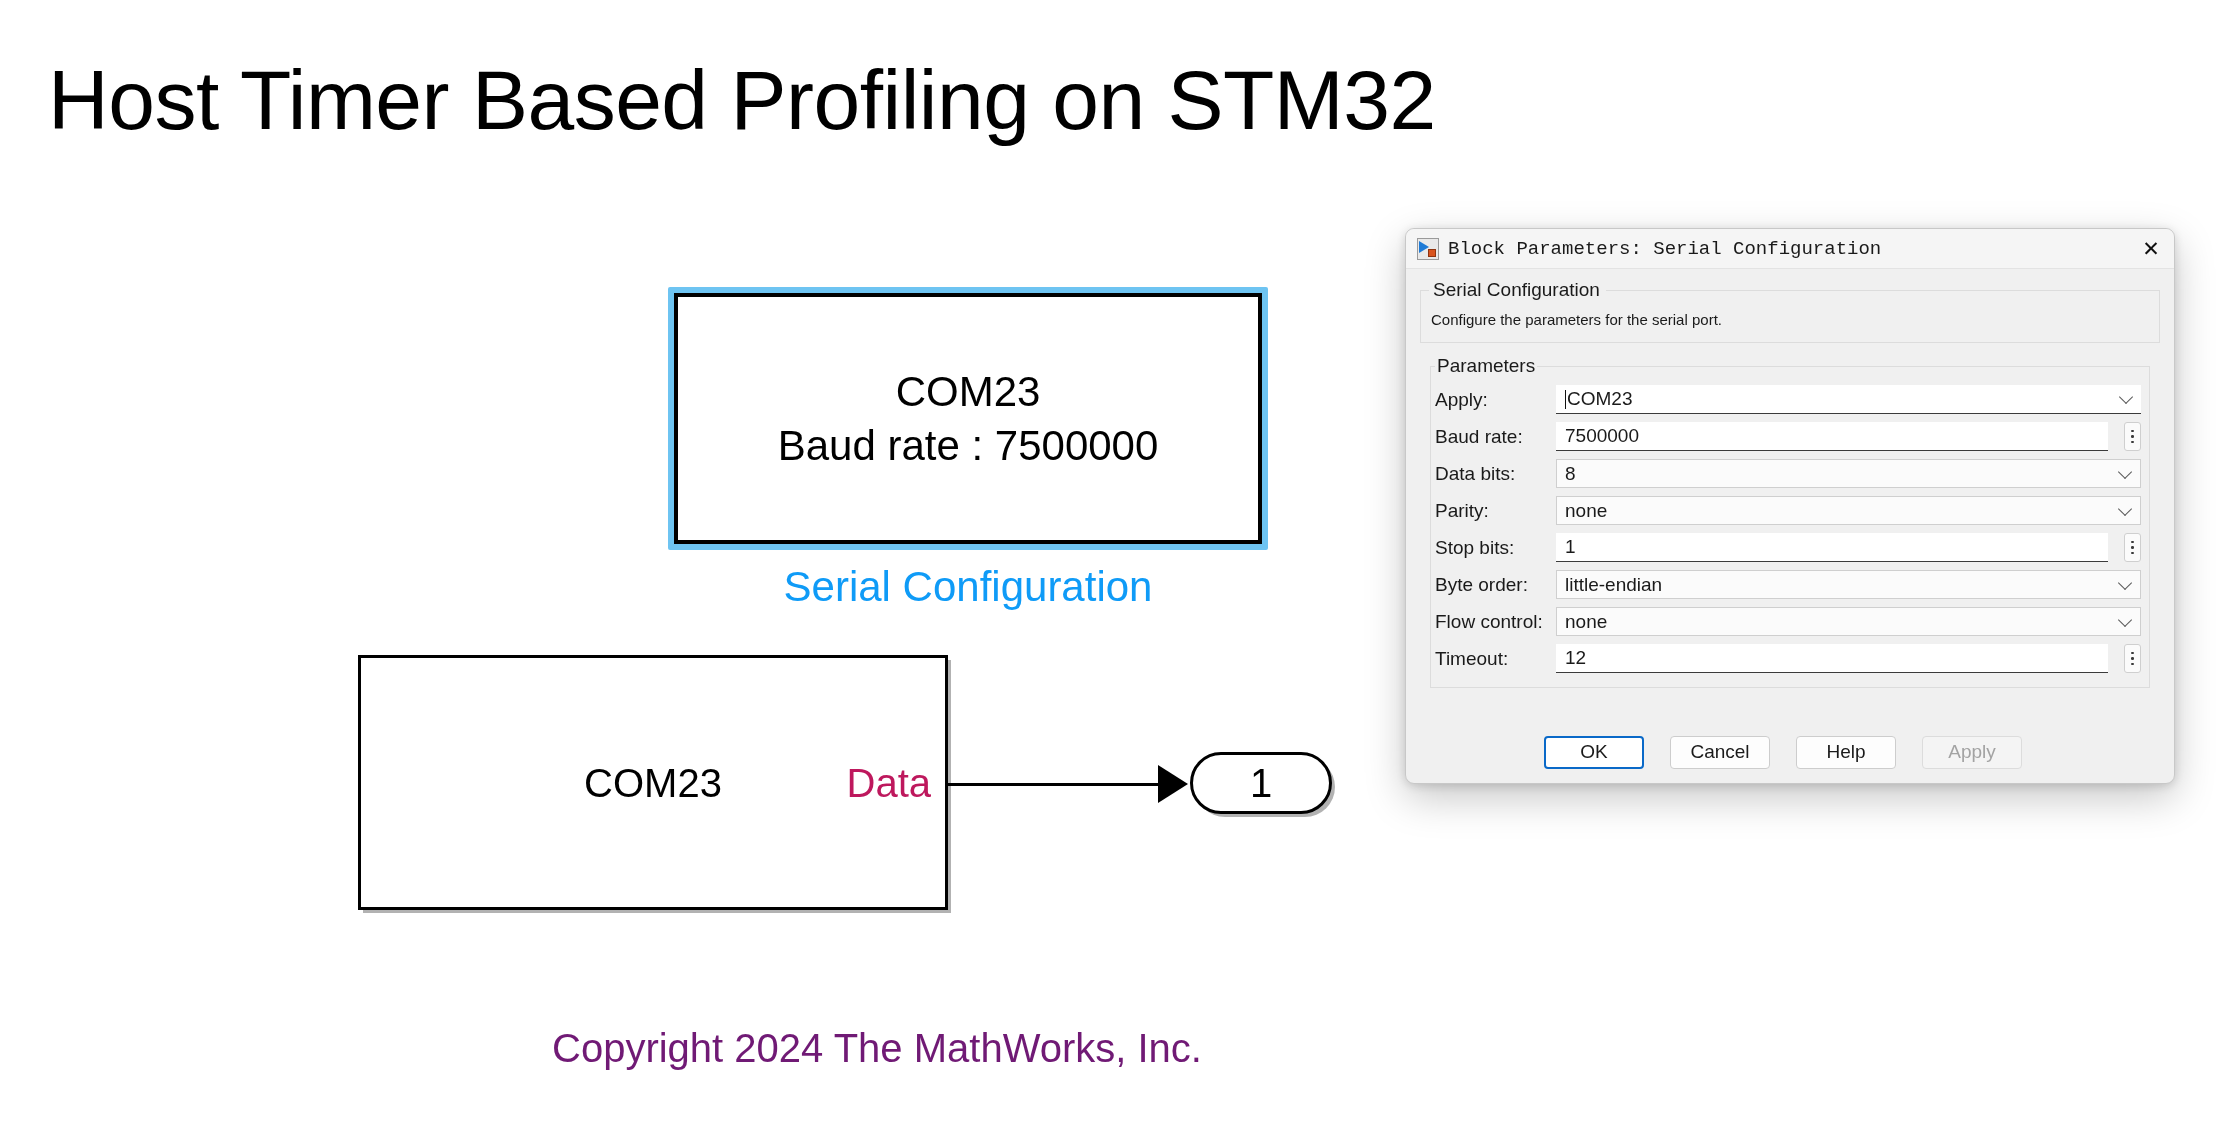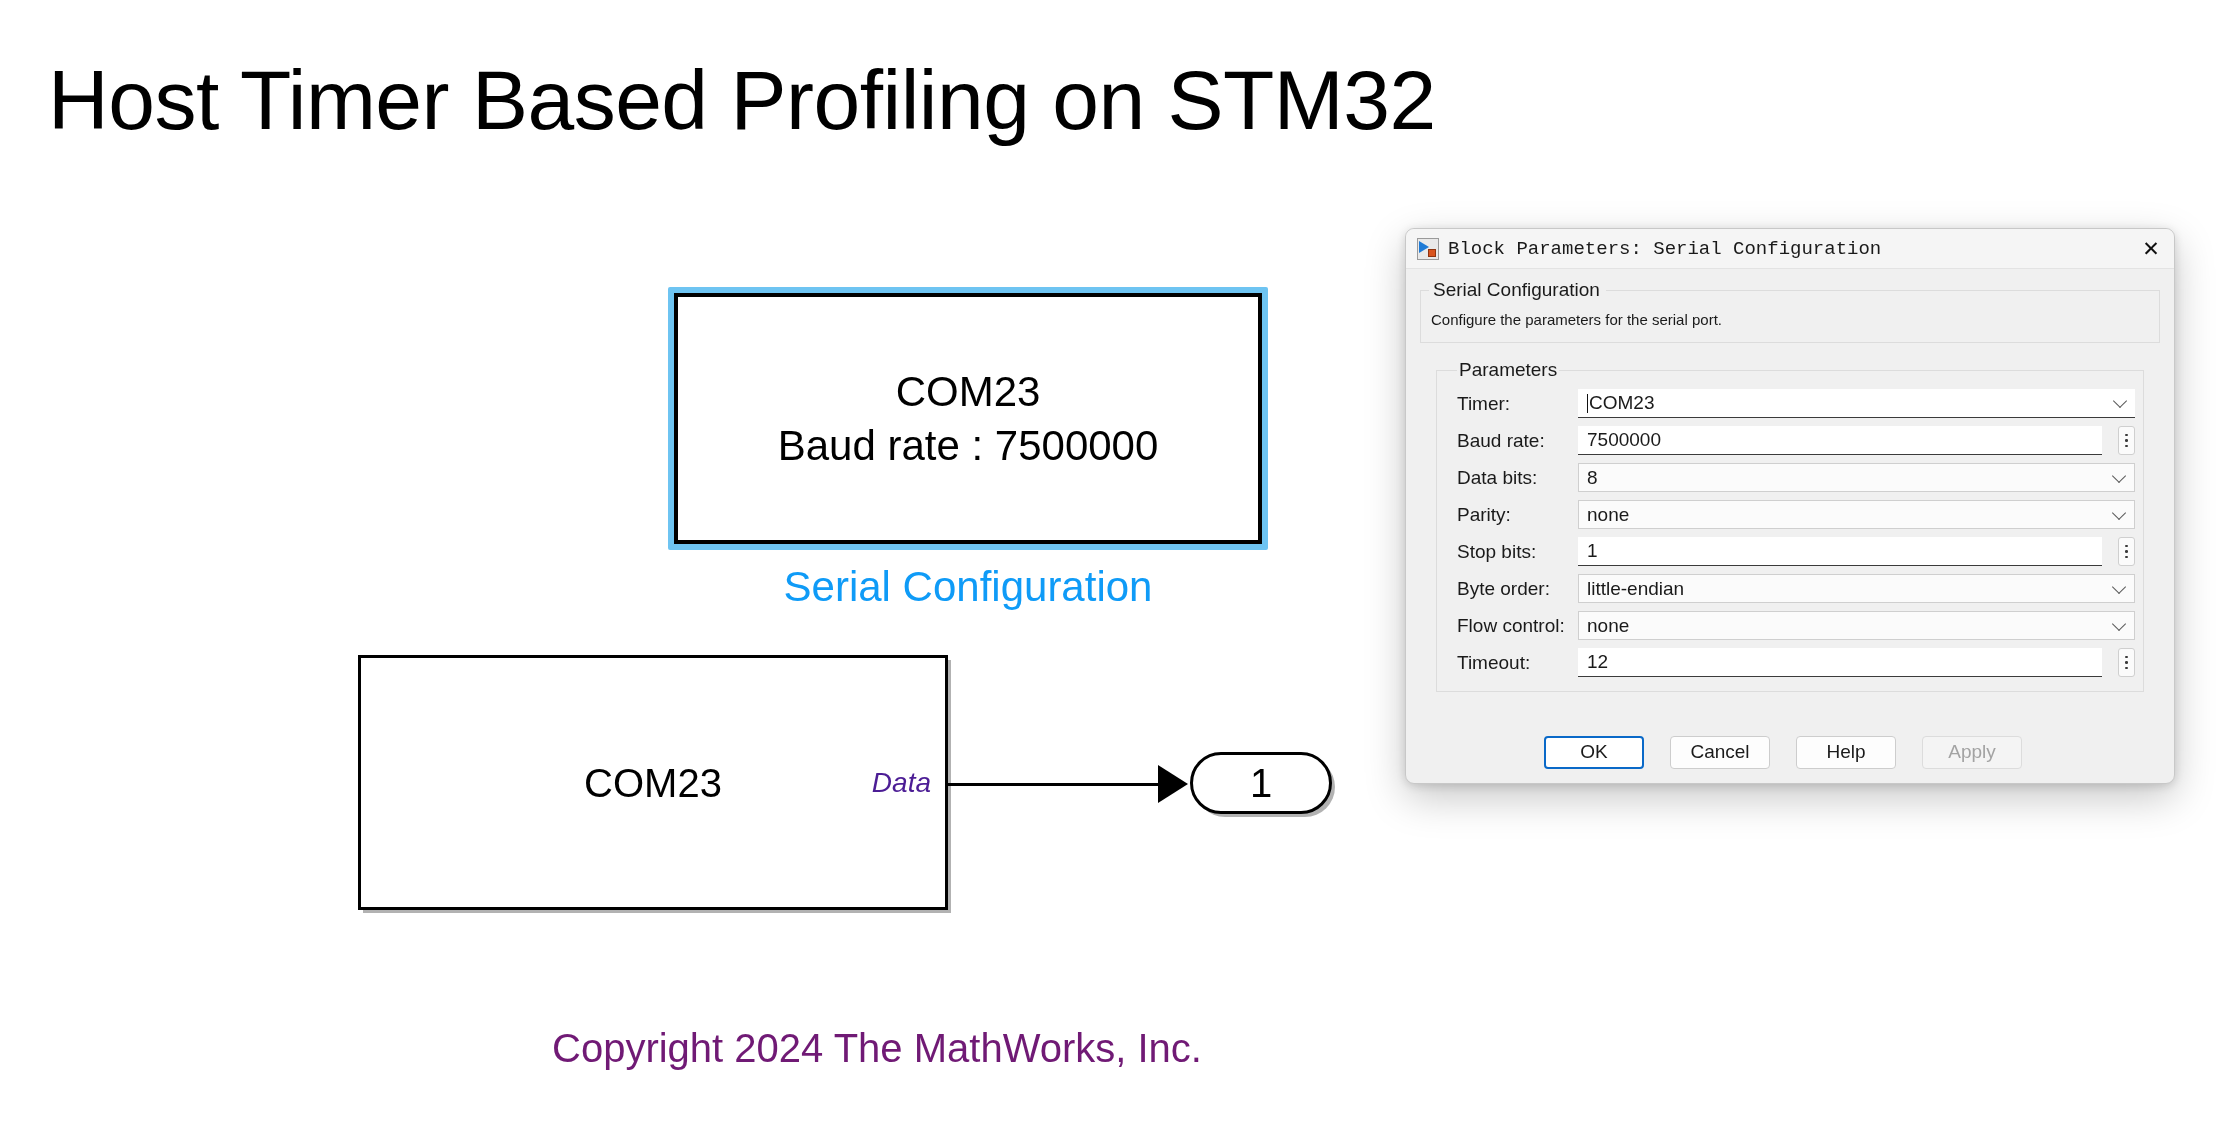--- a/index.html
+++ b/index.html
@@ -108,24 +108,23 @@
     text-align: center;
     font-size: 40px;
     color: #000000;
     white-space: nowrap;
   }
   .sr-port-label {
     position: absolute;
     right: 14px;
     top: 50%;
     transform: translateY(-50%);
-    font-size: 28px;
-    color: #4c1d95;
-    white-space: nowrap;
-    font-style: italic;
+    font-size: 40px;
+    color: #be185d;
+    white-space: nowrap;
   }
 
   
   .signal-line {
     position: absolute;
     left: 948px;
     top: 783px;
     width: 222px;
     height: 3px;
     background: #000000;
@@ -270,22 +269,22 @@
     white-space: nowrap;
   }
   .group-desc {
     font-size: 15px;
     color: #1a1a1a;
     padding: 4px 2px 4px 2px;
     white-space: nowrap;
   }
 
   fieldset.params {
-    margin: 16px;
-    padding: 6px 8px 12px 20px;
+    margin: 10px;
+    padding: 6px 8px 12px 4px;
     border: 1px solid #dcdcdc;
   }
 
   .row {
     display: flex;
     align-items: center;
     height: 33px;
     margin-bottom: 4px;
   }
   .row:last-child { margin-bottom: 0; }
@@ -476,21 +475,21 @@
 
       <fieldset class="group">
         <legend>Serial Configuration</legend>
         <div class="group-desc">Configure the parameters for the serial port.</div>
       </fieldset>
 
       <fieldset class="params">
         <legend>Parameters</legend>
 
         <div class="row">
-          <div class="row-label">Timer:</div>
+          <div class="row-label">Apply:</div>
           <div class="field">
             <div class="combo editable">
               <span class="caret"></span>
               <span>COM23</span>
               <span class="chev"></span>
             </div>
           </div>
         </div>
 
         <div class="row">

